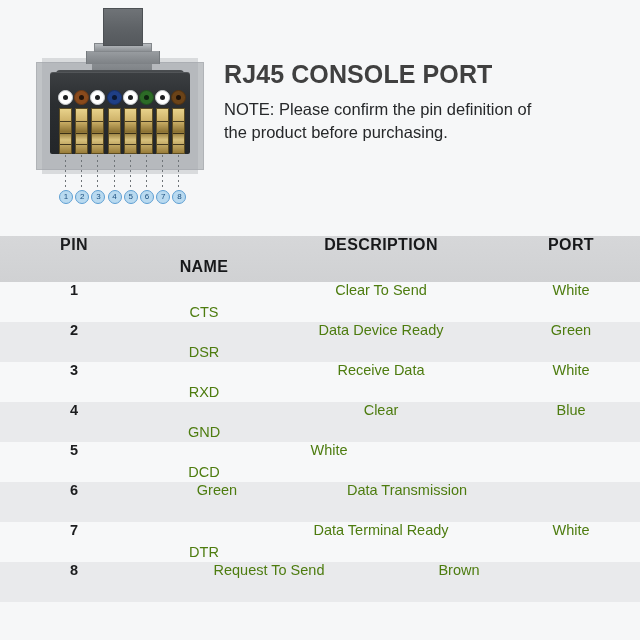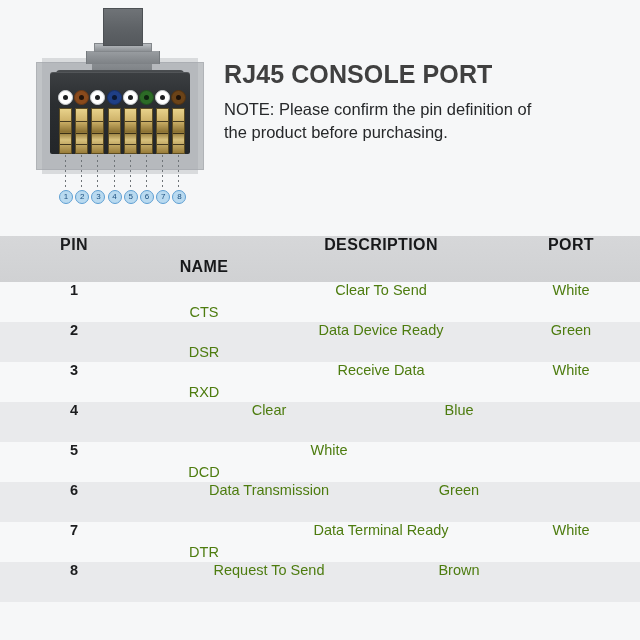--- a/index.html
+++ b/index.html
@@ -282,32 +282,33 @@
           <div class="c c4">Green</div>
         </div>
         <div class="trow odd">
           <div class="c c1">3</div>
           <div class="c c2">RXD</div>
           <div class="c c3">Receive Data</div>
           <div class="c c4">White</div>
         </div>
         <div class="trow even">
           <div class="c c1">4</div>
+          <div class="c c2">GND</div>
           <div class="c c3">Clear</div>
           <div class="c c4">Blue</div>
         </div>
         <div class="trow odd">
           <div class="c c1">5</div>
           <div class="c c2">DCD</div>
           <div class="c c4">White</div>
         </div>
         <div class="trow even">
           <div class="c c1">6</div>
+          <div class="c c4">Green</div>
           <div class="c c3">Data Transmission</div>
-          <div class="c c4">Green</div>
         </div>
         <div class="trow odd">
           <div class="c c1">7</div>
           <div class="c c2">DTR</div>
           <div class="c c3">Data Terminal Ready</div>
           <div class="c c4">White</div>
         </div>
         <div class="trow even">
           <div class="c c1">8</div>
           <div class="c c3">Request To Send</div>

